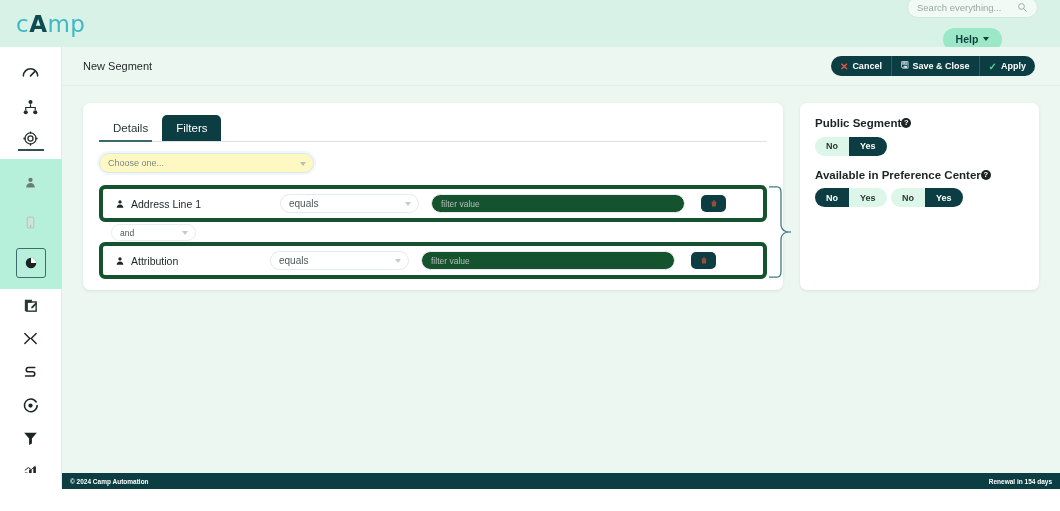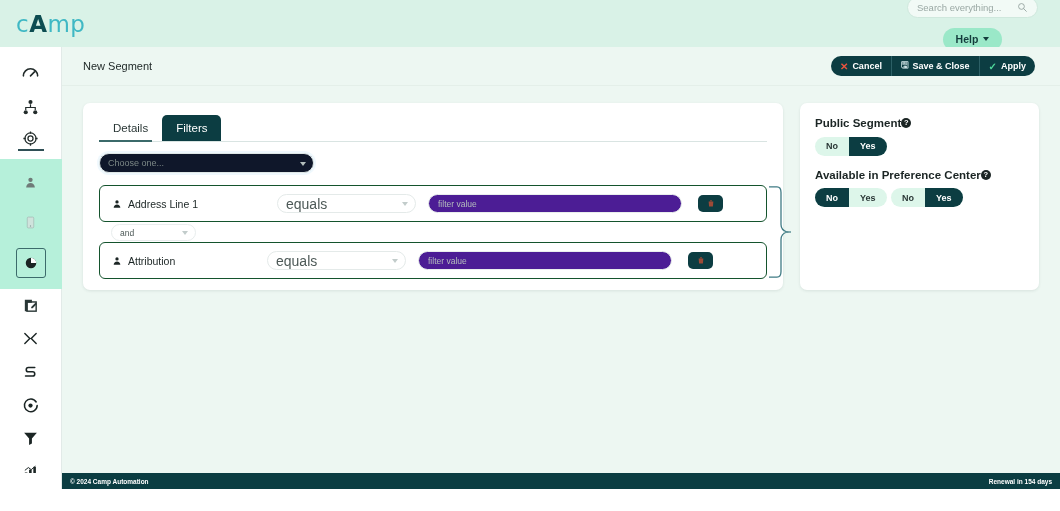--- a/index.html
+++ b/index.html
@@ -186,21 +186,21 @@
   .tab-underline {
     position: absolute; left: 0; top: -1px;
     width: 53px; height: 1.5px; background: #3b6a6a;
   }
 
   .choose-wrap { padding: 11px 16px 0 16px; }
   .select {
     height: 20px;
     border: 1px solid #dfe7e6;
     border-radius: 10px;
-    background: #0f172a;
+    background: #fef9c3;
     display: flex; align-items: center;
     padding: 0 8px;
     font-size: 9px; color: #7b8785;
     position: relative;
     cursor: pointer;
     box-shadow: 0 0 0 2px rgba(220,240,250,0.45);
   }
   .select .dcar {
     position: absolute; right: 7px; top: 8px;
     width: 0; height: 0;
@@ -211,56 +211,56 @@
   .select.choose-one { width: 215px; }
 
   
   .filter-group {
     margin: 12px 16px 0 16px;
     position: relative;
   }
   .frow {
     display: flex; align-items: center;
     height: 37px;
-    border: 1px solid #14532d;
+    border: 4px solid #14532d;
     border-radius: 6px;
     background: #ffffff;
     position: relative;
     padding-left: 12px;
   }
   .frow.second { padding-left: 12px; }
   .flabel {
     display: flex; align-items: center; gap: 6px;
     font-size: 10.5px; color: #1b2524;
     width: 165px;
   }
   .frow.second .flabel { width: 155px; }
   .fop {
     width: 139px; height: 19px;
     border: 1px solid #e4eae9;
     border-radius: 10px;
     background: #ffffff;
     display: flex; align-items: center;
     padding: 0 8px;
-    font-size: 14px; color: #4d5957;
+    font-size: 10px; color: #4d5957;
     position: relative;
     cursor: pointer;
   }
   .fop .dcar {
     position: absolute; right: 7px; top: 7px;
     width: 0; height: 0;
     border-left: 3px solid transparent;
     border-right: 3px solid transparent;
     border-top: 4px solid #c2cccb;
   }
   .fval {
     width: 254px; height: 19px;
     border: 1px solid #e9eeed;
     border-radius: 10px;
-    background: #4c1d95;
+    background: #14532d;
     margin-left: 12px;
     display: flex; align-items: center;
     padding: 0 9px;
     font-size: 8.5px; color: #b5bfbd;
     cursor: text;
   }
   .frow.second .fval { margin-left: 12px; }
   .del {
     width: 25px; height: 17px;
     background: #0c3d42;

